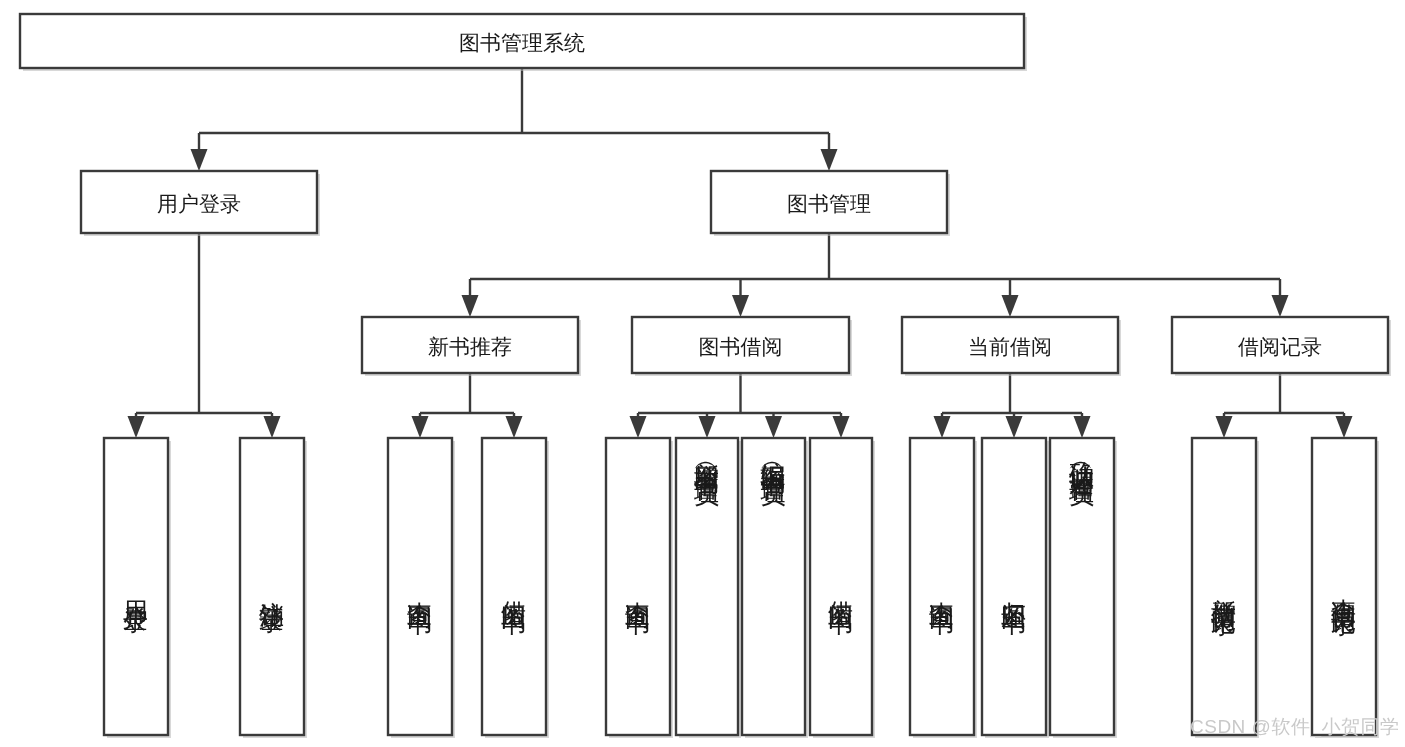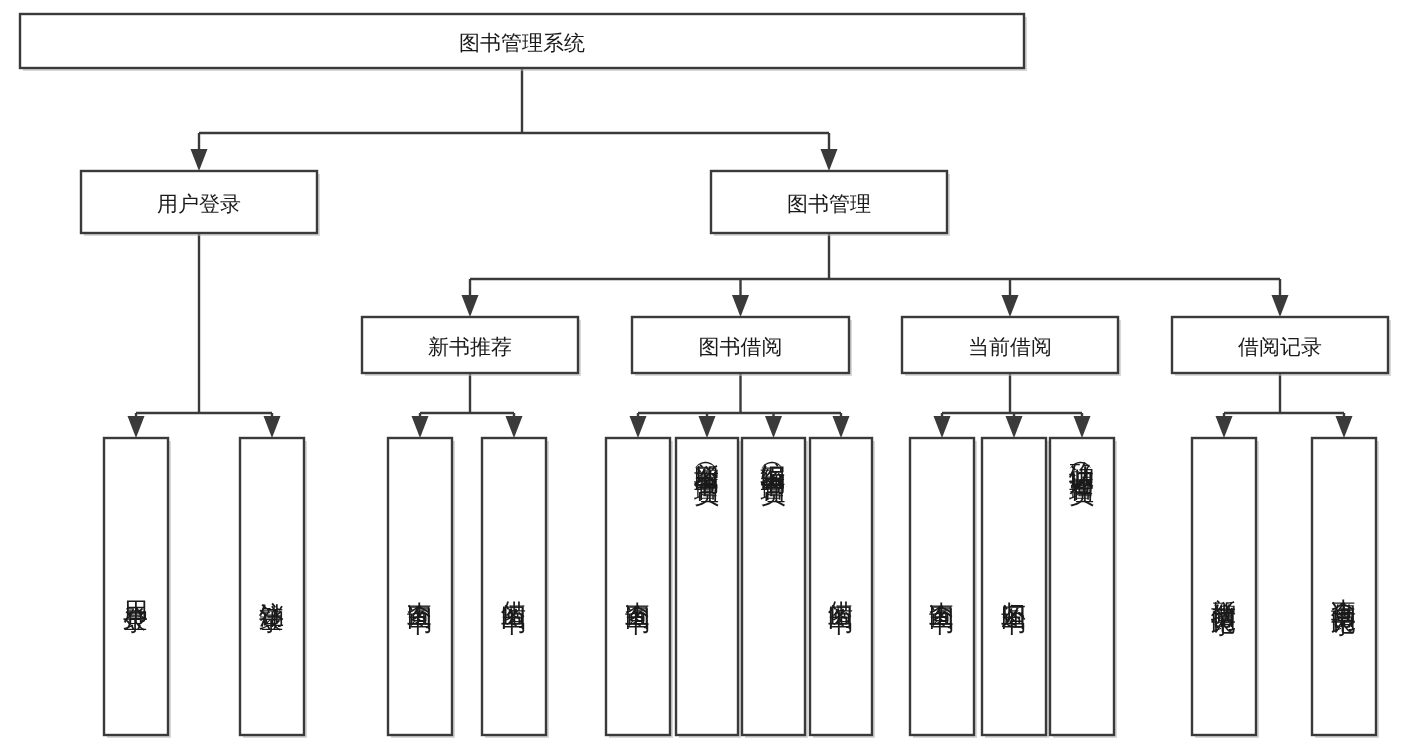--- a/index.html
+++ b/index.html
@@ -239,14 +239,15 @@
         <span class="leaf-label" style="padding-top: 4px;">确认归还（管理员）</span>
       </div>
       <div class="leaf-label-wrap" style="left: 1192px; top: 438px; width: 64px; height: 297px;">
         <span class="leaf-label">新增借阅记录</span>
       </div>
       <div class="leaf-label-wrap" style="left: 1312px; top: 438px; width: 64px; height: 297px;">
         <span class="leaf-label">查询借阅记录</span>
       </div>
     </div>
 
+  <div class="watermark" style="left: 1190px; top: 714px;">CSDN @软件_小贺同学</div>
 
 </div>
 
 </body></html>

